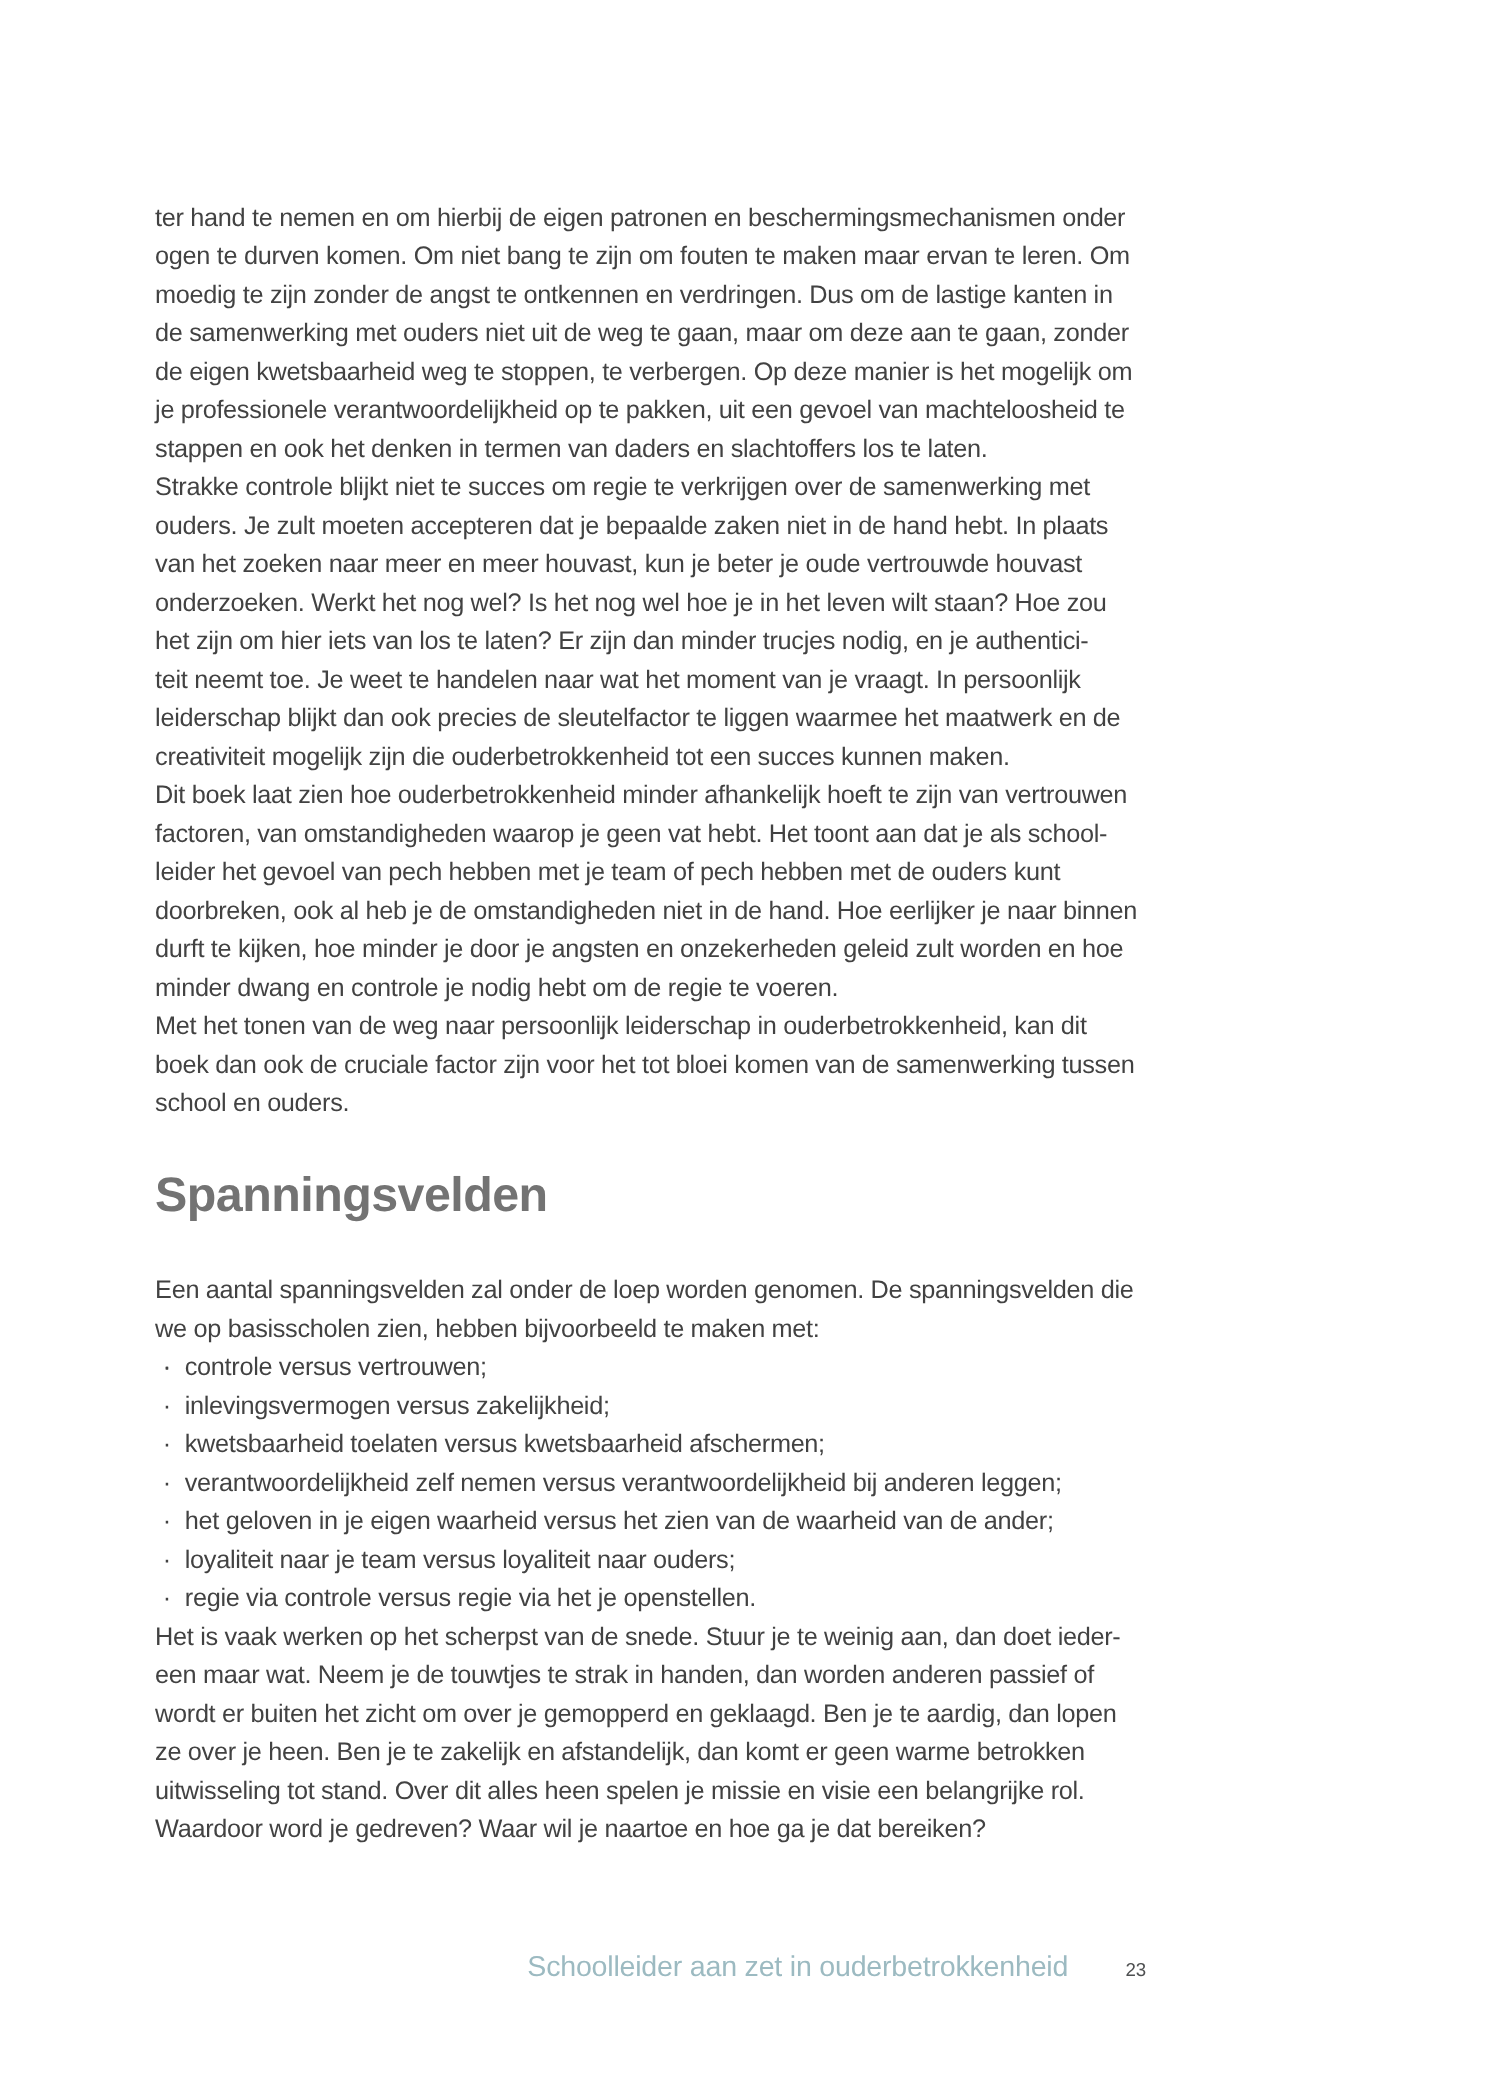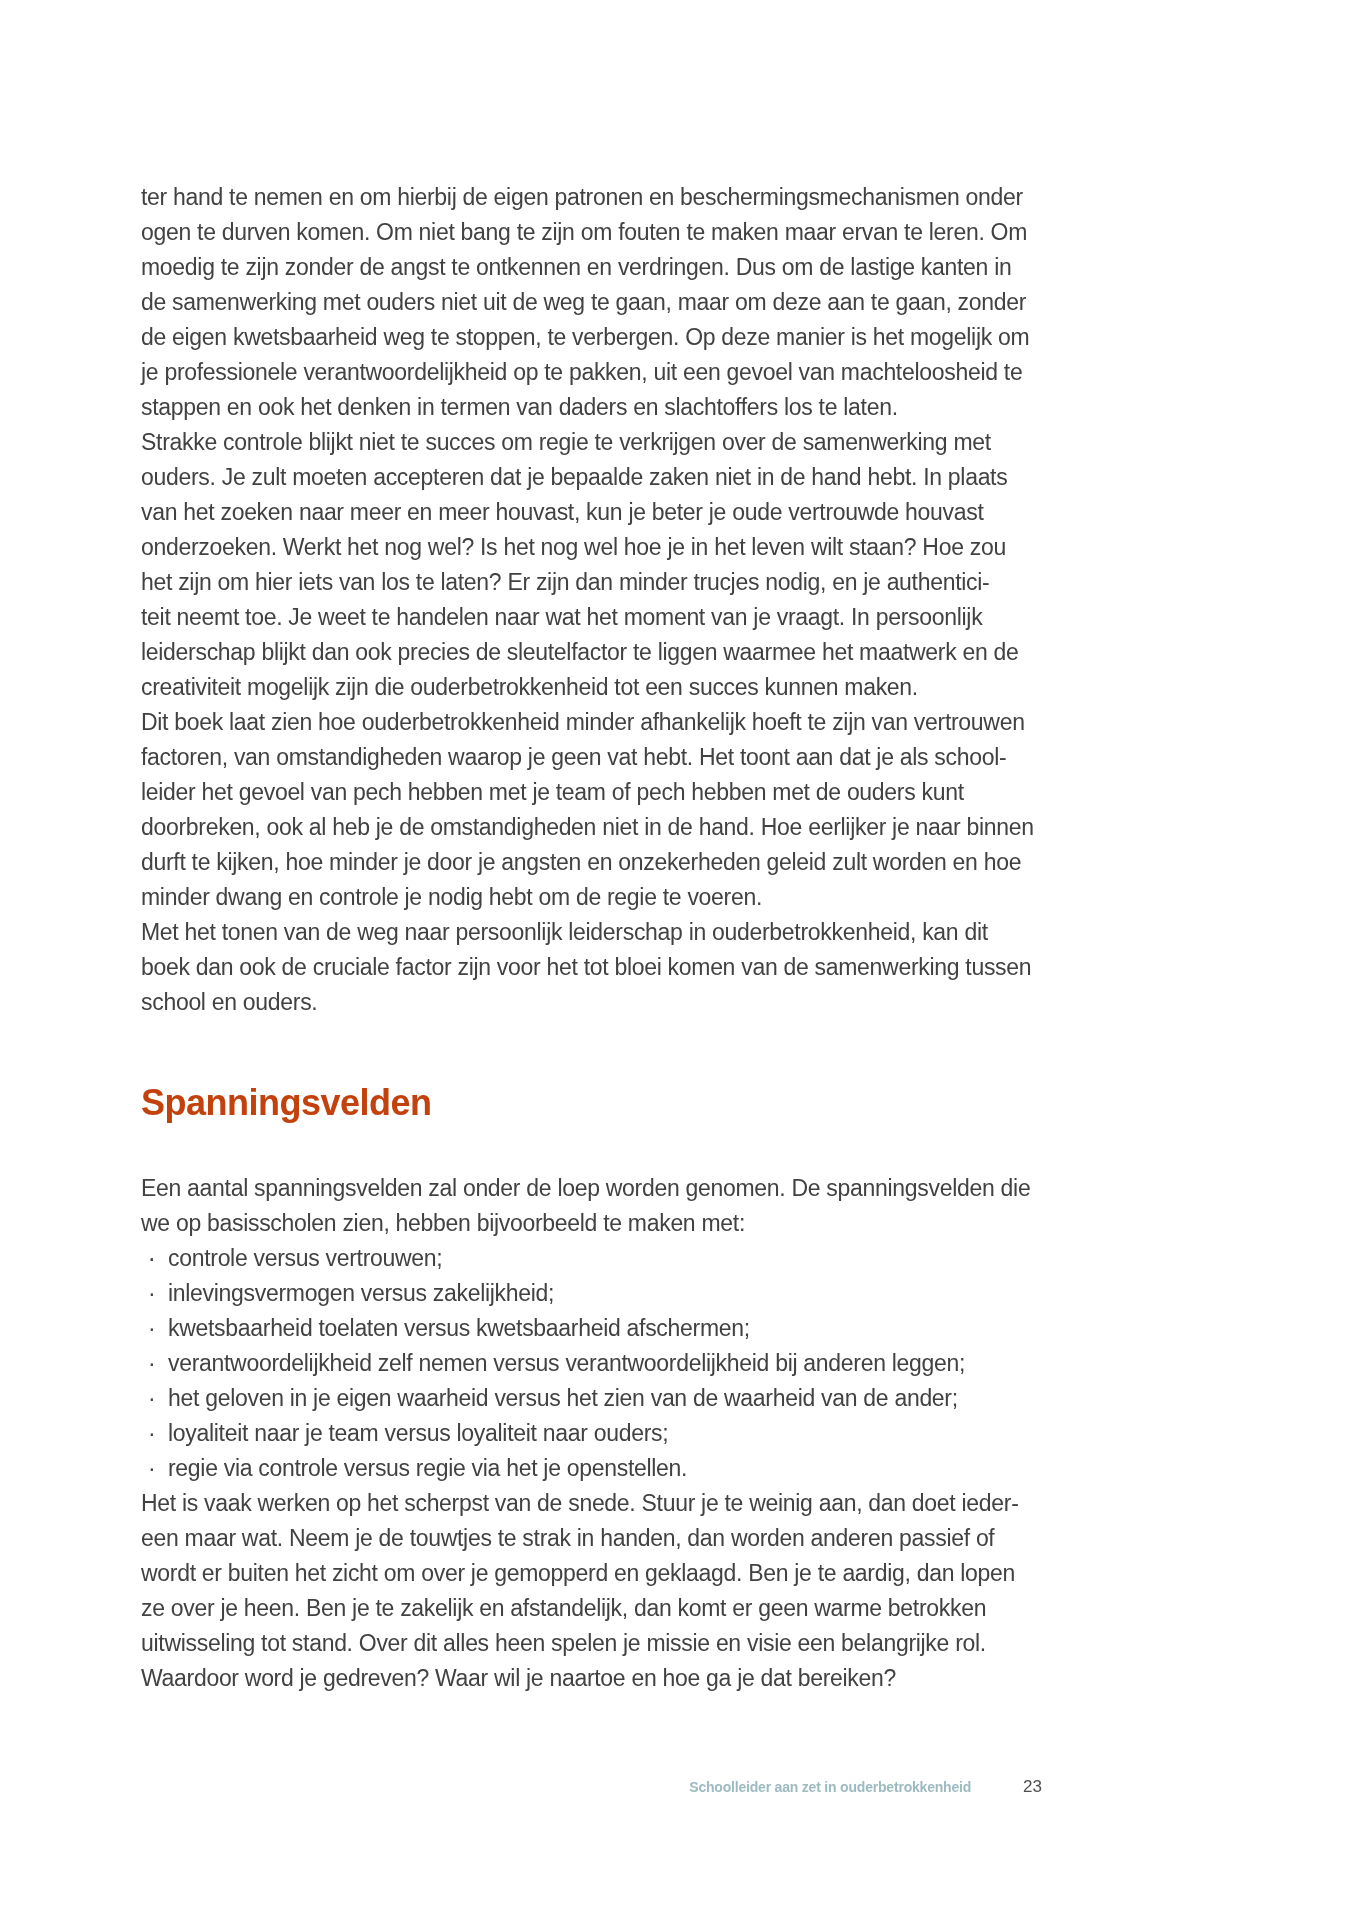--- a/index.html
+++ b/index.html
@@ -30,26 +30,26 @@
     white-space: nowrap;
     color: #424242;
   }
   .section {
     position: absolute;
     left: 141px;
     top: 1062px;
     width: 1082px;
   }
   .section-heading {
-    font-size: 36px;
+    font-size: 44px;
     line-height: 50px;
     font-weight: bold;
     letter-spacing: -0.5px;
-    color: #c2410c;
-    margin: 16px 0 43px 0;
+    color: #737373;
+    margin: 0 0 43px 0;
   }
   .bullet-item {
     position: relative;
     display: block;
     padding-left: 27px;
     font-size: 23px;
     line-height: 35px;
     letter-spacing: -0.3px;
     white-space: nowrap;
     color: #424242;
@@ -64,26 +64,25 @@
   }
   .footer {
     position: absolute;
     top: 1772px;
     right: 160px;
     display: flex;
     align-items: baseline;
     gap: 52px;
   }
   .footer-title {
-    font-size: 14px;
+    font-size: 26px;
     line-height: 30px;
     letter-spacing: -0.2px;
     color: #9cbac1;
     white-space: nowrap;
-    font-weight: bold;
   }
   .footer-page-number {
     font-size: 17px;
     line-height: 30px;
     color: #4d4f50;
   }
 </style>
 </head>
 <body>
 

